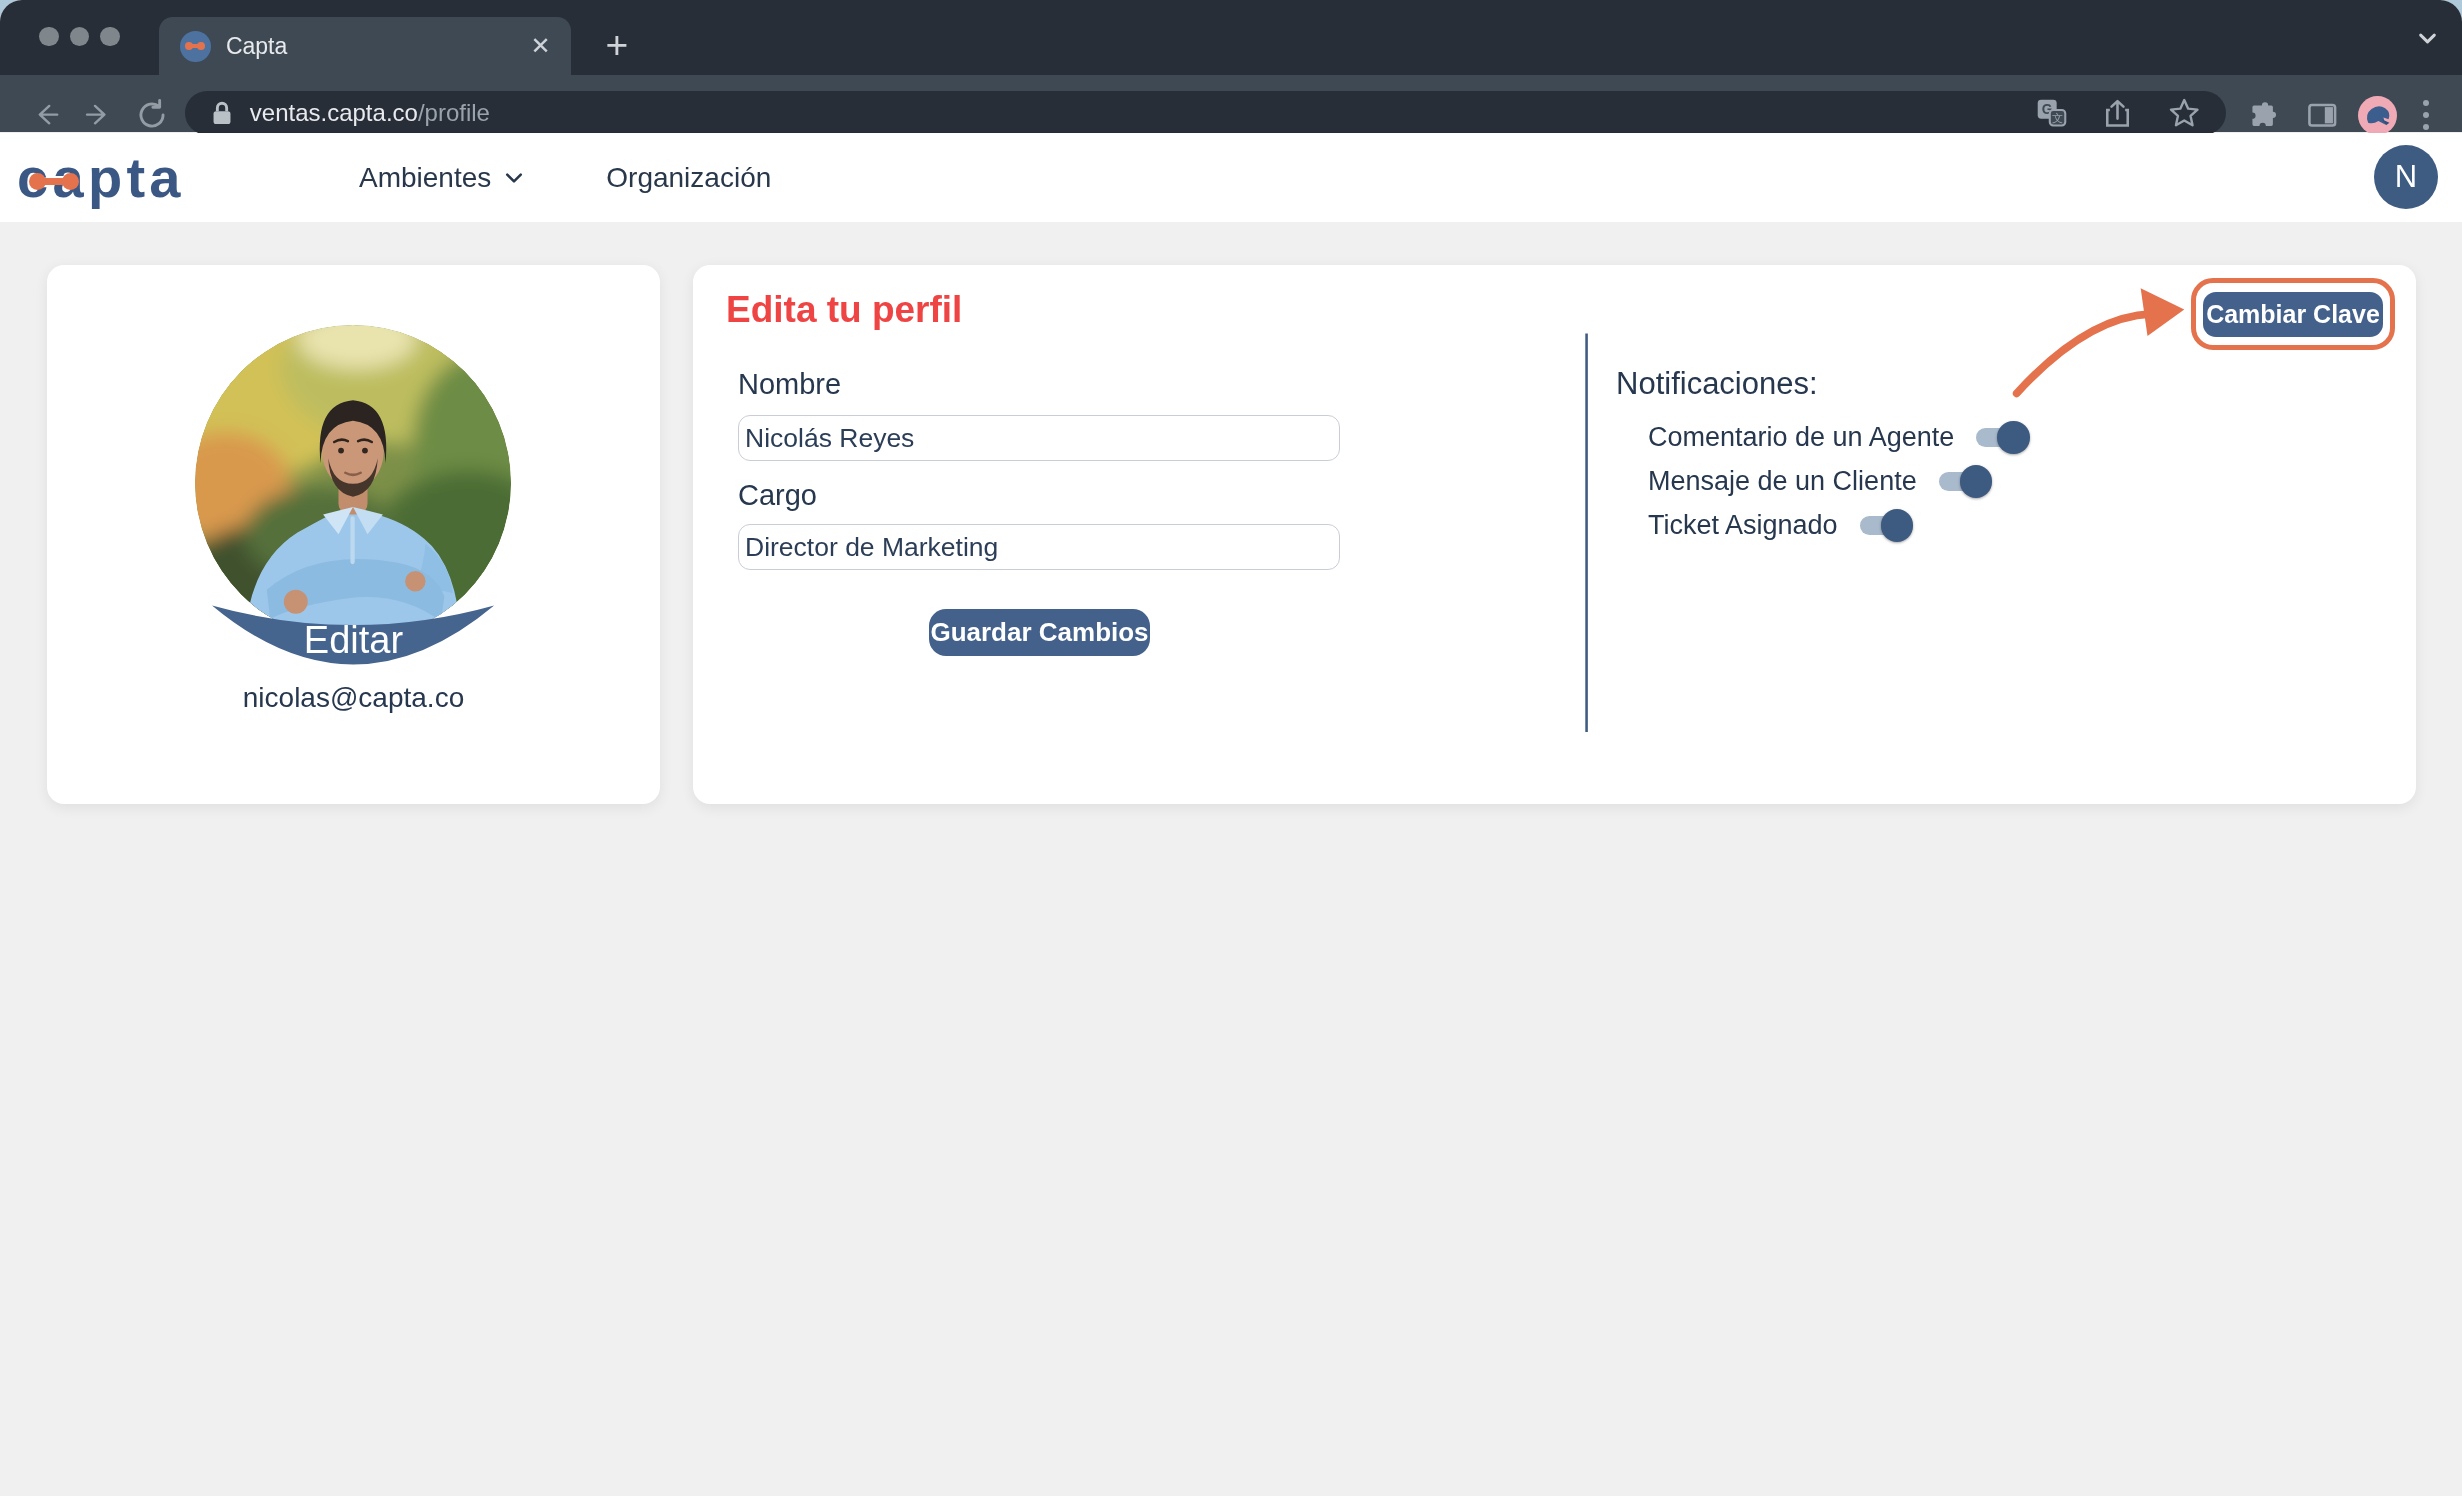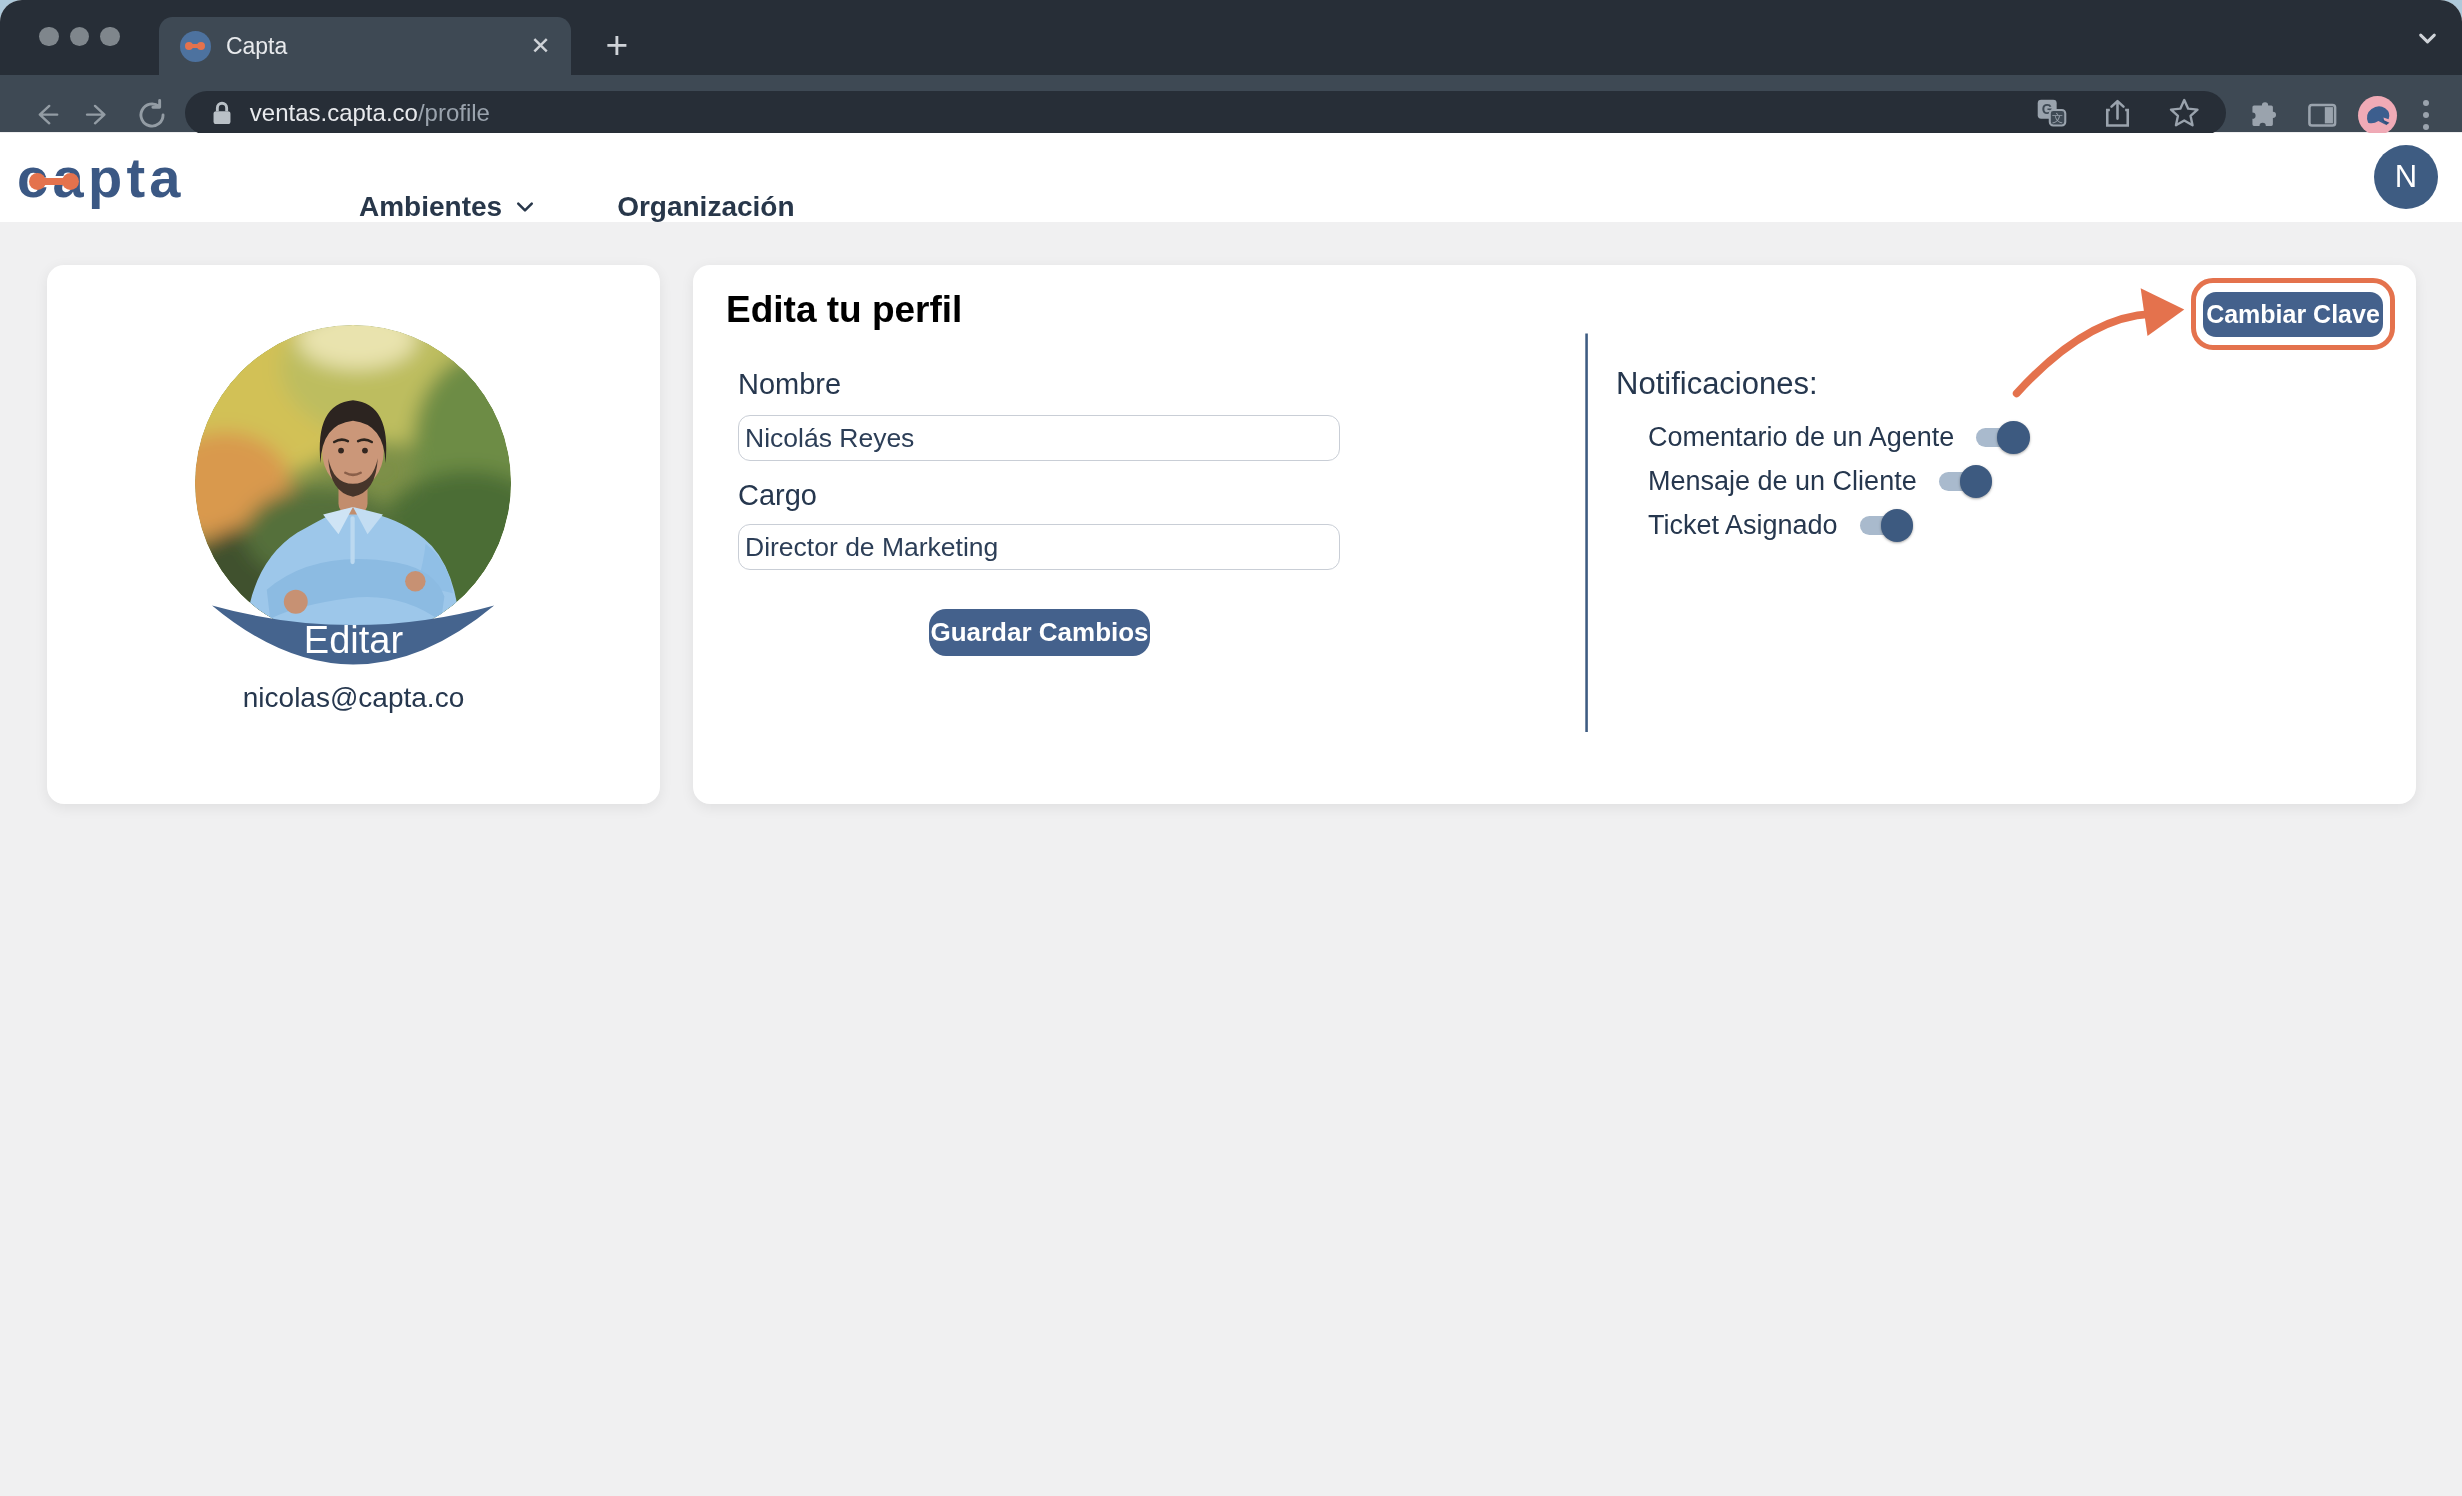--- a/index.html
+++ b/index.html
@@ -45,39 +45,39 @@
 
   
   .appheader { position:absolute; left:0; top:133px; width:100%; height:90px; background:#ffffff;
     box-shadow:0 0.9px 2.6px rgba(0,0,0,.08); }
   .logo { position:absolute; left:17px; top:15.4px; height:60px; }
   .logo-text { font-size:56px; font-weight:700; color:#3b5884; letter-spacing:4.3px; line-height:60px; }
   .logo-dumbbell { position:absolute; left:12px; top:25px; width:50px; height:17px; }
   .logo-dumbbell .bar { position:absolute; left:3.4px; right:3.4px; top:5.1px; height:6.8px; border-radius:3.4px; background:#e4724d; }
   .logo-dumbbell i { position:absolute; top:0; width:17px; height:17px; border-radius:50%; background:#e4724d; }
   .logo-dumbbell i.l { left:0; } .logo-dumbbell i.r { right:0; }
-  .mainnav { position:absolute; left:359px; top:0; height:90px; display:flex; align-items:flex-end; gap:81px;font-weight:bold; }
+  .mainnav { position:absolute; left:359px; top:0; height:90px; display:flex; align-items:center; gap:81px; }
   .nav-item { font-size:28px; color:#28374a; display:flex; align-items:center; gap:12px; cursor:default; }
   .hdr-avatar { position:absolute; left:2374px; top:12px; width:64px; height:64px; border-radius:50%;
     background:#3e5c82; color:#fff; font-size:31px; display:flex; align-items:center; justify-content:center; }
 
   
   .main { position:absolute; left:0; top:222px; width:100%; height:1274px; background:#f0f0f1; }
   .card { position:absolute; background:#fff; border-radius:17px; box-shadow:0 3.4px 13.7px rgba(0,0,0,.07); }
   .card.left  { left:47px;  top:43px; width:613px;  height:539px; }
   .card.right { left:693px; top:43px; width:1723px; height:539px; }
 
   
   .photo { position:absolute; left:148px; top:60px; width:316px; height:316px; border-radius:50%; overflow:hidden; }
   .ribbon-svg { position:absolute; left:0; top:0; width:613px; height:539px; pointer-events:none; }
   .editar { position:absolute; left:0; right:0; top:354px; text-align:center; color:#fff; font-size:38px; font-weight:500; }
   .email { position:absolute; left:0; right:0; top:417px; text-align:center; color:#26374e; font-size:28px; font-weight:500; }
 
   
-  .form-title { position:absolute; left:33px; top:24px; font-size:37px; font-weight:600; color:#000000;text-align:center; }
+  .form-title { position:absolute; left:33px; top:24px; font-size:37px; font-weight:600; color:#ef4444;text-align:center; }
   .fld-label { position:absolute; left:45px; font-size:29px; font-weight:500; color:#26374e;text-align:center; }
   .fld-input { position:absolute; left:45px; width:602px; height:46px; border:1.7px solid #c9ced6; border-radius:12px;
     padding:0 6px; font-size:26.5px; color:#2c3e57; font-family:"Liberation Sans",sans-serif; background:#fff; outline:none; }
   .save-btn { position:absolute; left:236px; top:344px; width:221px; height:47px; border:none; border-radius:17px;
     background:#44618c; color:#fff; font-size:26px; font-weight:600; font-family:"Liberation Sans",sans-serif; cursor:pointer; }
   .overlay-svg { position:absolute; left:0; top:0; width:1723px; height:539px; pointer-events:none; }
 
   .annotation-ring { position:absolute; left:1498px; top:13px; width:204px; height:72px; border:5.1px solid #e4724d;
     border-radius:22px; display:flex; align-items:center; justify-content:center; }
   .clave-btn { width:180px; height:45px; border:none; border-radius:13px; background:#44618c; color:#fff;

